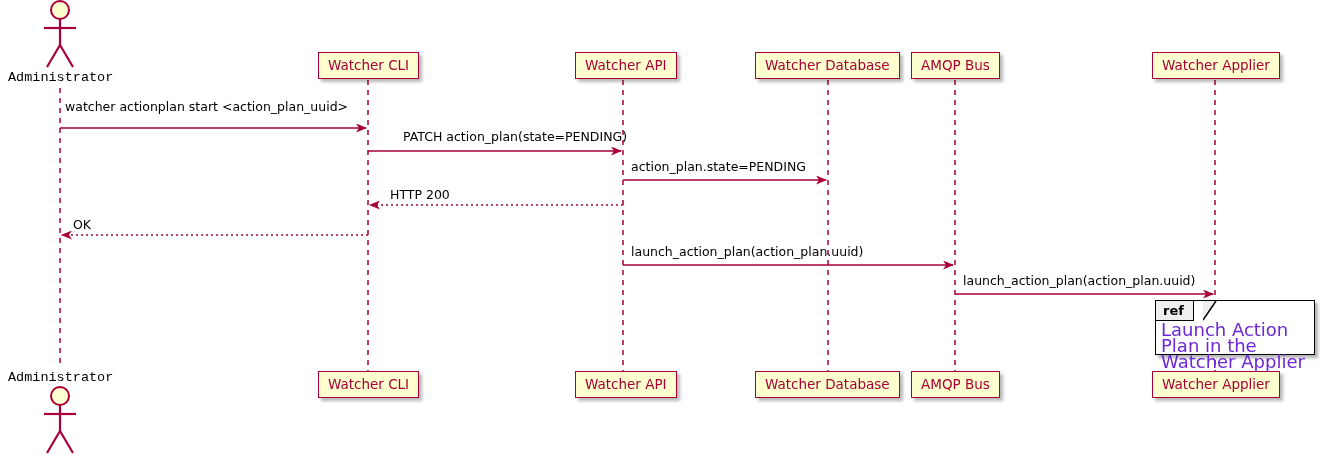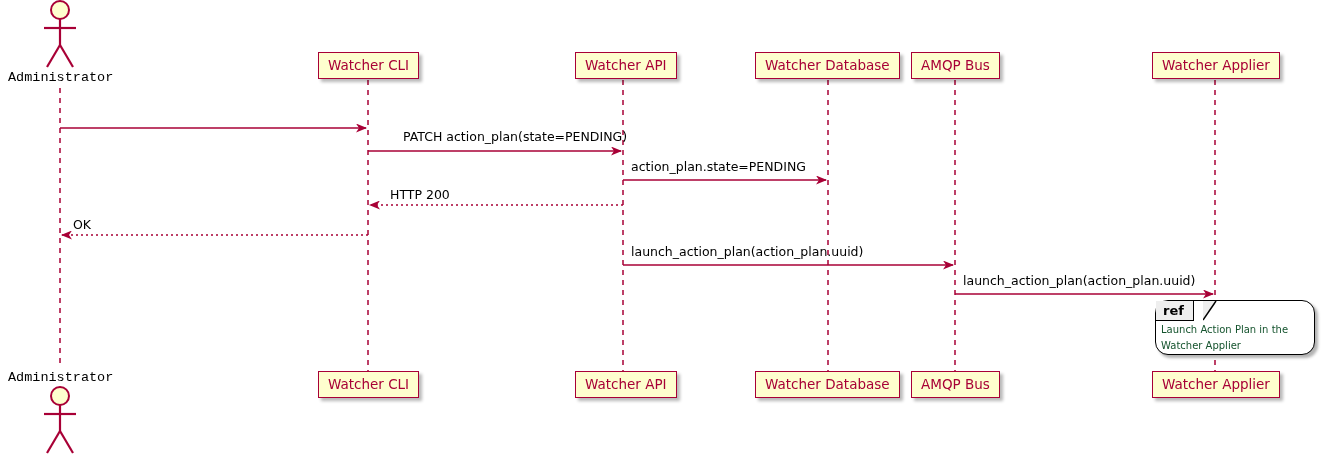--- a/index.html
+++ b/index.html
@@ -75,22 +75,22 @@
     color: #000000;
     display: flex;
     align-items: center;
     padding: 0 9px 0 7px;
     line-height: 1;
   }
   .ref-body {
     position: absolute;
     left: 5px;
     top: 21px;
-    font-size: 10px;
-    color: #14532d;
+    font-size: 18px;
+    color: #6d28d9;
     line-height: 16px;
     white-space: pre-line;
   }
 </style>
 </head>
 <body>
 
 <div id="diagram-root">
 
   <svg class="layer" xmlns="http://www.w3.org/2000/svg">
@@ -166,28 +166,29 @@
     <span>Watcher Applier</span>
   </div>
 
   <div class="actor-label" style="left:8px; top:71px;">
     <span>Administrator</span>
   </div>
   <div class="actor-label" style="left:8px; top:371px;">
     <span>Administrator</span>
   </div>
 
+  <div class="msg-label" style="left:65px; top:101px;">watcher actionplan start &lt;action_plan_uuid&gt;</div>
   <div class="msg-label" style="left:375px; top:131px;margin-left:28px;">PATCH action_plan(state=PENDING)</div>
   <div class="msg-label" style="left:631px; top:161px;text-align:right;">action_plan.state=PENDING</div>
   <div class="msg-label" style="left:390px; top:189px;">HTTP 200</div>
   <div class="msg-label" style="left:73px; top:219px;">OK</div>
   <div class="msg-label" style="left:631px; top:246px;">launch_action_plan(action_plan.uuid)</div>
   <div class="msg-label" style="left:963px; top:275px;">launch_action_plan(action_plan.uuid)</div>
 
-  <div class="ref-box" style="left:1155px; top:300px; width:160px; height:55px;border-radius:13px;">
+  <div class="ref-box" style="left:1155px; top:300px; width:160px; height:55px;">
     <div class="ref-tab">ref</div>
     <svg style="position:absolute; left:47px; top:0px; width:14px; height:21px;" xmlns="http://www.w3.org/2000/svg">
       <path d="M0,0 L13,0 L13,0 L0,19" fill="#EEEEEE" stroke="none"></path>
       <path d="M13,0 L0,19" stroke="#000000" stroke-width="1.5" fill="none"></path>
     </svg>
     <div class="ref-body">Launch Action Plan in the
 Watcher Applier</div>
   </div>
 
 </div>

